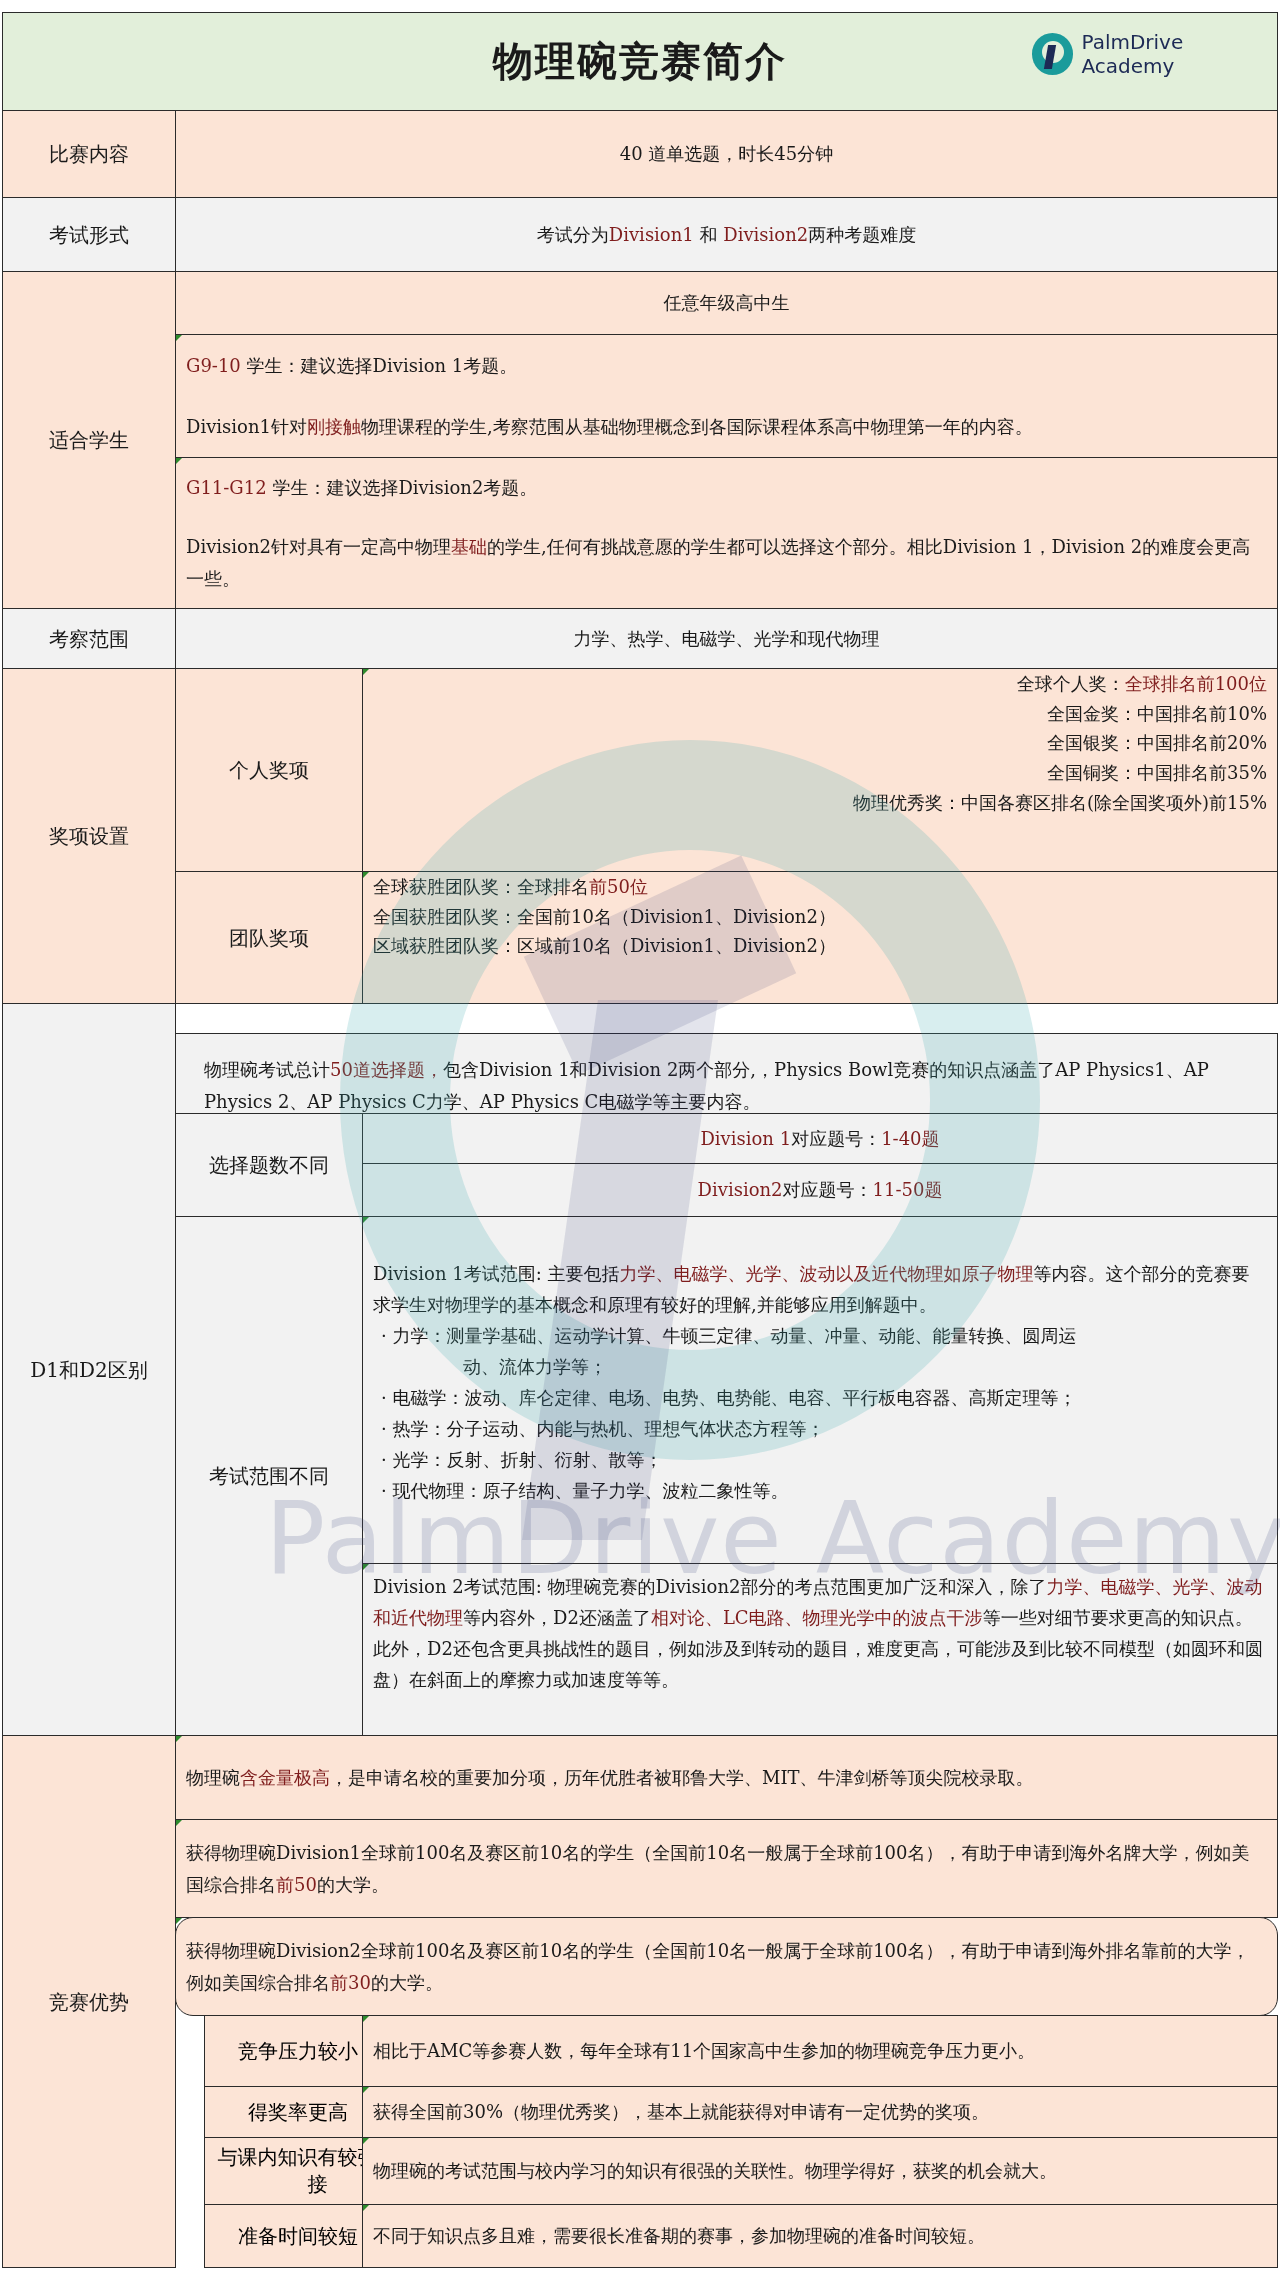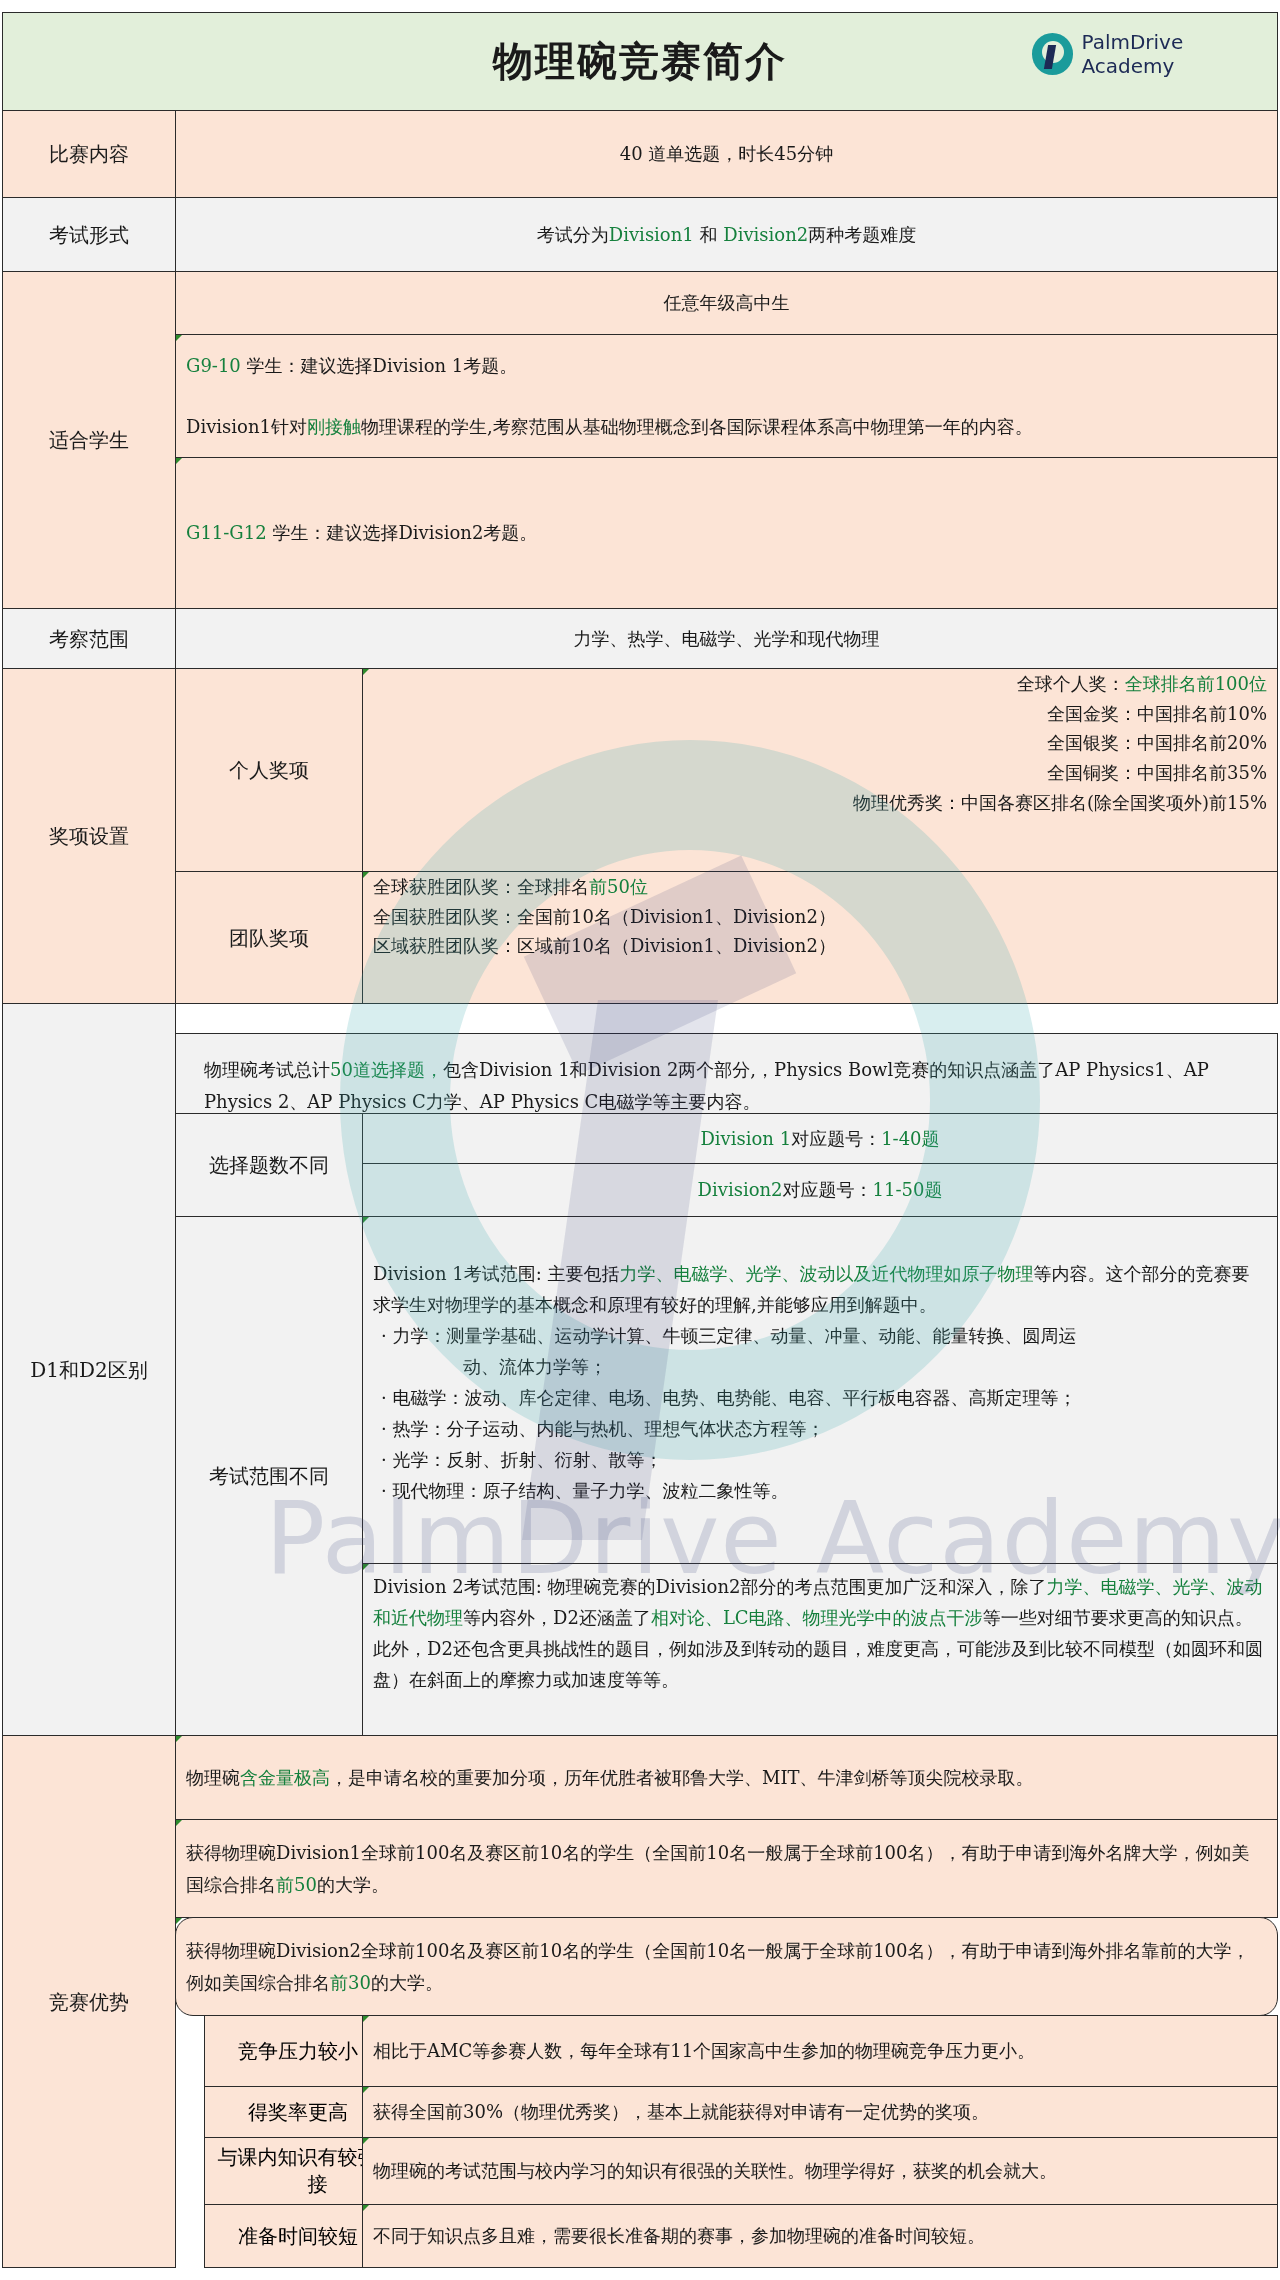--- a/index.html
+++ b/index.html
@@ -7,21 +7,21 @@
          font-family: "DejaVu Serif", "Liberation Serif", serif; color: #1a1a1a; }
   .cell { position: absolute; box-sizing: border-box; border: 1.5px solid #2b2b2b;
           display: flex; align-items: center; justify-content: center; }
   .peach { background: #fce4d6; }
   .gray  { background: #f2f2f2; }
   .green { background: #e2efda; }
   .lbl { font-size: 20px; text-align: center; line-height: 1.5; }
   .lbl.red { color: #000000; margin-left: 29px; }
   .txt { font-size: 18px; line-height: 1.75; }
   .left { justify-content: flex-start; padding: 0 10px; }
-  .red { color: #15803d; }
+  .red { color: #7f1d1d; }
   .corner::before { content: ""; position: absolute; left: 0; top: 0; width: 0; height: 0;
           border-top: 6px solid #2e8b2e; border-right: 6px solid transparent; }
   .title { font-size: 40px; font-weight: bold; letter-spacing: 2px; font-family: "DejaVu Sans", "Liberation Sans", sans-serif; }
   .logo { position: absolute; left: 1032px; top: 30px; display: flex; align-items: center; gap: 8px; }
   .logo-mark { width: 42px; height: 42px; border-radius: 50%; background: #1a9b9b; position: relative; }
   .logo-mark::after { content: ""; position: absolute; left: 10px; top: 8px; width: 22px; height: 22px;
           border-radius: 50%; background: #e2efda; }
   .logo-mark span { position: absolute; left: 14px; top: 12px; width: 8px; height: 24px; background: #1d2a55; z-index: 2; transform: skewX(-10deg); }
   .logo-text { font-family: "DejaVu Sans", "Liberation Sans", sans-serif; font-size: 20px; color: #1d2a55; }
   .bul { display: block; padding-left: 22px; text-indent: -14px; }
@@ -60,20 +60,21 @@
   </div>
 
   <div class="cell peach lbl" style="left:2px;top:271px;width:174px;height:338px;">适合学生</div>
   <div class="cell peach txt" style="left:175px;top:271px;width:1103px;height:64px;">任意年级高中生</div>
   <div class="cell peach txt left corner" style="left:175px;top:334px;width:1103px;height:124px;flex-direction:column;align-items:flex-start;justify-content:space-around;">
     <div><span class="red">G9-10</span><span> 学生：建议选择Division 1考题。</span></div>
     <div><span>Division1针对</span><span class="red">刚接触</span><span>物理课程的学生,考察范围从基础物理概念到各国际课程体系高中物理第一年的内容。</span></div>
   </div>
   <div class="cell peach txt left corner" style="left:175px;top:457px;width:1103px;height:152px;flex-direction:column;align-items:flex-start;justify-content:space-around;">
     <div><span class="red">G11-G12</span><span> 学生：建议选择Division2考题。</span></div>
+    <div><span>Division2针对具有一定高中物理</span><span class="red">基础</span><span>的学生,任何有挑战意愿的学生都可以选择这个部分。相比Division 1，Division 2的难度会更高一些。</span></div>
   </div>
 
   <div class="cell gray lbl" style="left:2px;top:608px;width:174px;height:61px;">考察范围</div>
   <div class="cell gray txt" style="left:175px;top:608px;width:1103px;height:61px;">力学、热学、电磁学、光学和现代物理</div>
 
   <div class="cell peach lbl" style="left:2px;top:668px;width:174px;height:336px;">奖项设置</div>
   <div class="cell peach lbl" style="left:175px;top:668px;width:188px;height:204px;">个人奖项</div>
   <div class="cell peach txt left corner" style="left:362px;top:668px;width:916px;height:204px;flex-direction:column;align-items:flex-end;line-height:1.65;">
     <div><span>全球个人奖：</span><span></span><span class="red">全球排名前100位</span></div>
     <div><span>全国金奖：</span><span>中国排名前10%</span><span class="red"></span></div>

